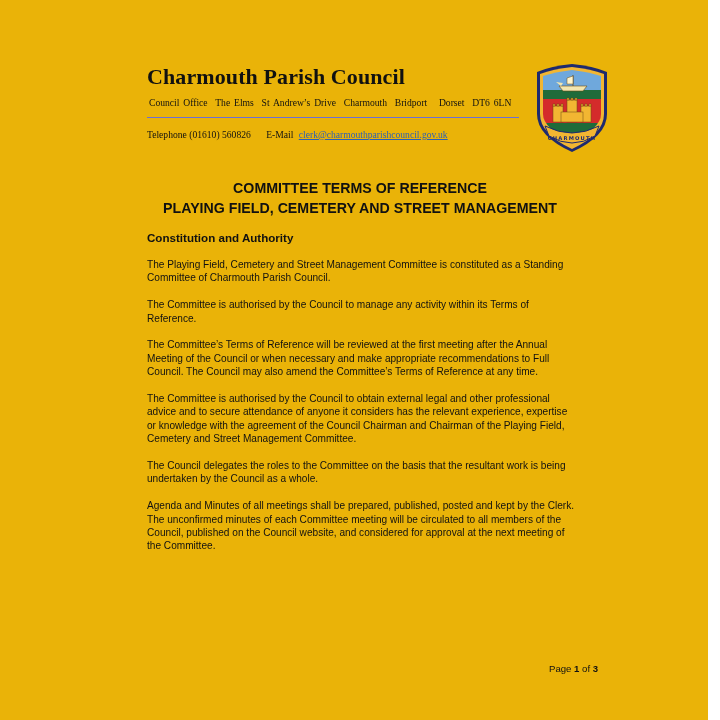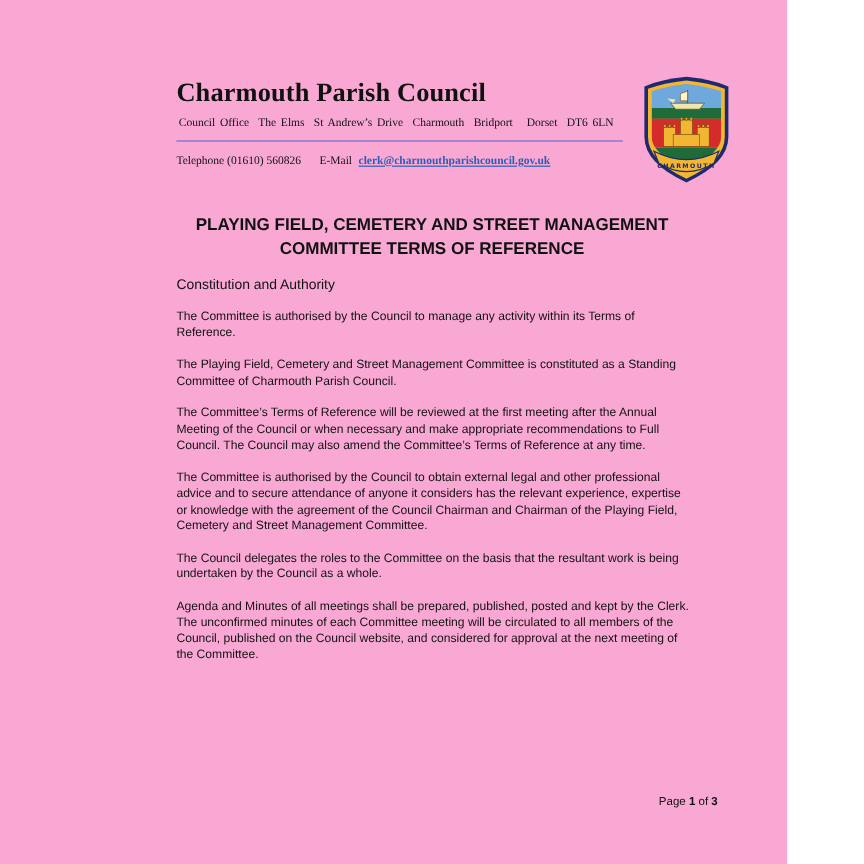--- a/index.html
+++ b/index.html
@@ -1,47 +1,47 @@
 <!DOCTYPE html>
 <html><head>
 <meta charset="utf-8">
 <style>
   html, body { margin: 0; padding: 0; background: #ffffff; }
   body { width: 720px; height: 720px; position: relative; overflow: hidden; }
-  .page { position: absolute; left: 0; top: 0; width: 656px; height: 720px; background: #f9a8d4; }
+  .page { position: absolute; left: 0; top: 0; width: 708px; height: 720px; background: #eab308; }
   .org-name {
     position: absolute; left: 147px; top: 64px;
     font-family: "Liberation Serif", serif; font-weight: bold; font-size: 22px;
     color: #111; letter-spacing: 0.1px; white-space: nowrap;
   }
   .address {
     position: absolute; left: 149px; top: 97px;
     font-family: "Liberation Serif", serif; font-size: 9.6px; color: #111; white-space: nowrap;
     word-spacing: 1.5px;
     text-align: right;
   }
   .rule {
     position: absolute; left: 147px; top: 117px; width: 372px; height: 0;
     border-top: 1.3px solid #6b6fd6;
   }
   .contact {
     position: absolute; left: 147px; top: 129px;
     font-family: "Liberation Serif", serif; font-size: 9.6px; color: #111; white-space: nowrap;
   }
   .contact .lbl { margin-left: 13px; text-align: center; }
-  .contact a { color: #2b5fb5; text-decoration: underline; margin-left: 3px; font-weight: bold; }
+  .contact a { color: #2b5fb5; text-decoration: underline; margin-left: 3px; }
   .crest { position: absolute; left: 531px; top: 62px; width: 82px; height: 92px; }
   .doc-title {
     position: absolute; left: 140px; top: 178px; width: 440px; text-align: center;
     font-family: "Liberation Sans", sans-serif; font-weight: bold; font-size: 14.2px;
     line-height: 20px; color: #111;
   }
   .section-heading {
     position: absolute; left: 147px; top: 231px;
-    font-family: "Liberation Sans", sans-serif; font-weight: normal; font-size: 11.6px; color: #111;
+    font-family: "Liberation Sans", sans-serif; font-weight: bold; font-size: 11.6px; color: #111;
   }
   .body {
     position: absolute; left: 147px; top: 258px; width: 430px;
     font-family: "Liberation Sans", sans-serif; font-size: 10.1px; line-height: 13.4px; color: #111;
   }
   .body p { margin: 0 0 13.4px 0; }
   .page-number {
     position: absolute; left: 528px; top: 663px;
     font-family: "Liberation Sans", sans-serif; font-size: 9.6px; color: #111; padding-left: 21px;
   }
@@ -94,29 +94,29 @@
           <rect x="40" y="36" width="2" height="2"></rect>
           <rect x="44" y="36" width="2" height="2"></rect>
       </g>
     </g>
 
     <path d="M14 64 Q41 78 68 64 L64 74 Q41 88 18 74 Z" fill="#f2b632" stroke="#1e2a6e" stroke-width="1"></path>
     <text x="41" y="78" text-anchor="middle" font-family="DejaVu Sans, sans-serif" font-size="5.2" font-weight="bold" fill="#1e2a6e" letter-spacing="1.2">CHARMOUTH</text>
   </svg>
 
   <div class="doc-title">
+    <div>COMMITTEE TERMS OF REFERENCE</div>
     <div>PLAYING FIELD, CEMETERY AND STREET MANAGEMENT</div>
-    <div>COMMITTEE TERMS OF REFERENCE</div>
   </div>
 
   <div class="section-heading">Constitution and Authority</div>
 
   <div class="body">
+    <p>The Playing Field, Cemetery and Street Management Committee is constituted as a Standing Committee of Charmouth Parish Council.</p>
     <p>The Committee is authorised by the Council to manage any activity within its Terms of Reference.</p>
-    <p>The Playing Field, Cemetery and Street Management Committee is constituted as a Standing Committee of Charmouth Parish Council.</p>
     <p>The Committee’s Terms of Reference will be reviewed at the first meeting after the Annual Meeting of the Council or when necessary and make appropriate recommendations to Full Council. The Council may also amend the Committee’s Terms of Reference at any time.</p>
     <p>The Committee is authorised by the Council to obtain external legal and other professional advice and to secure attendance of anyone it considers has the relevant experience, expertise or knowledge with the agreement of the Council Chairman and Chairman of the Playing Field, Cemetery and Street Management Committee.</p>
     <p>The Council delegates the roles to the Committee on the basis that the resultant work is being undertaken by the Council as a whole.</p>
     <p>Agenda and Minutes of all meetings shall be prepared, published, posted and kept by the Clerk. The unconfirmed minutes of each Committee meeting will be circulated to all members of the Council, published on the Council website, and considered for approval at the next meeting of the Committee.</p>
   </div>
 
   <div class="page-number">
     <span>Page</span>
     <b>1</b>
     <span>of</span>

